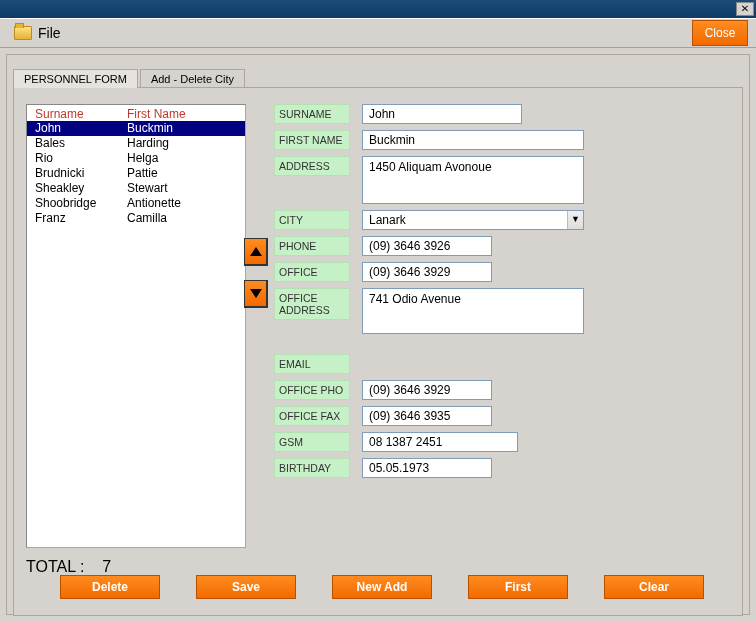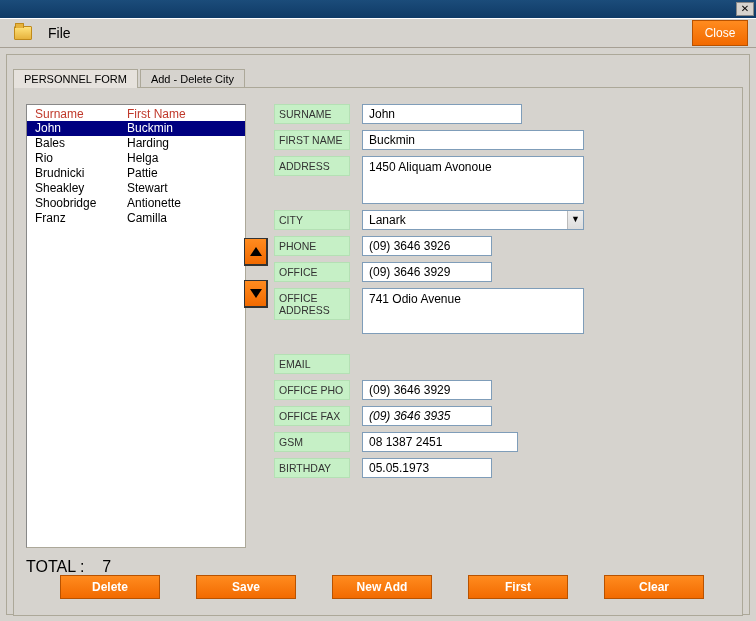--- a/index.html
+++ b/index.html
@@ -32,21 +32,21 @@
   .toolbar {
     height: 30px;
     background: #d6d3ce;
     border-top: 1px solid #fff;
     border-bottom: 1px solid #a69f94;
     display: flex;
     align-items: center;
     padding: 0 8px 0 14px;
   }
   .toolbar .file {
-    display: flex; align-items: center; gap: 16px;
+    display: flex; align-items: center; gap: 6px;
     cursor: pointer;
     font-size: 14px;
   }
   .folder-icon {
     width: 18px; height: 14px;
     background: linear-gradient(#ffe27a, #e6b23c);
     border: 1px solid #c08a1a;
     position: relative;
     border-radius: 1px;
   }
@@ -337,21 +337,21 @@
 
         <div class="frow" style="margin-top:20px">
           <div class="flabel">EMAIL</div>
         </div>
         <div class="frow">
           <div class="flabel">OFFICE PHO</div>
           <input class="finput" style="width: 130px;" value="(09) 3646 3929">
         </div>
         <div class="frow">
           <div class="flabel">OFFICE FAX</div>
-          <input class="finput" style="width: 130px; font-style: italic;" value="(09) 3646 3935">
+          <input class="finput" style="width: 130px;" value="(09) 3646 3935">
         </div>
         <div class="frow">
           <div class="flabel">GSM</div>
           <input class="finput" style="width: 156px;" value="08 1387 2451">
         </div>
         <div class="frow">
           <div class="flabel">BIRTHDAY</div>
           <input class="finput" style="width: 130px;" value="05.05.1973">
         </div>
       </div>

